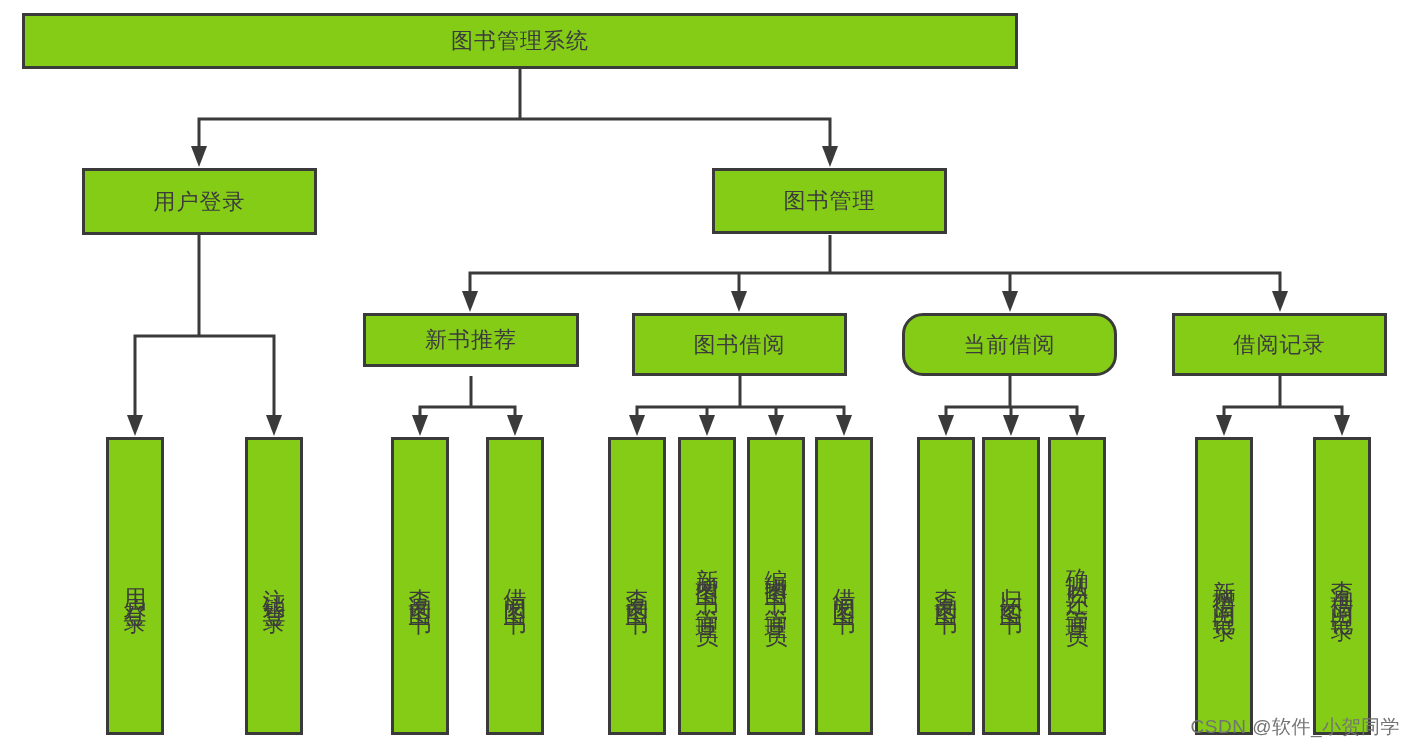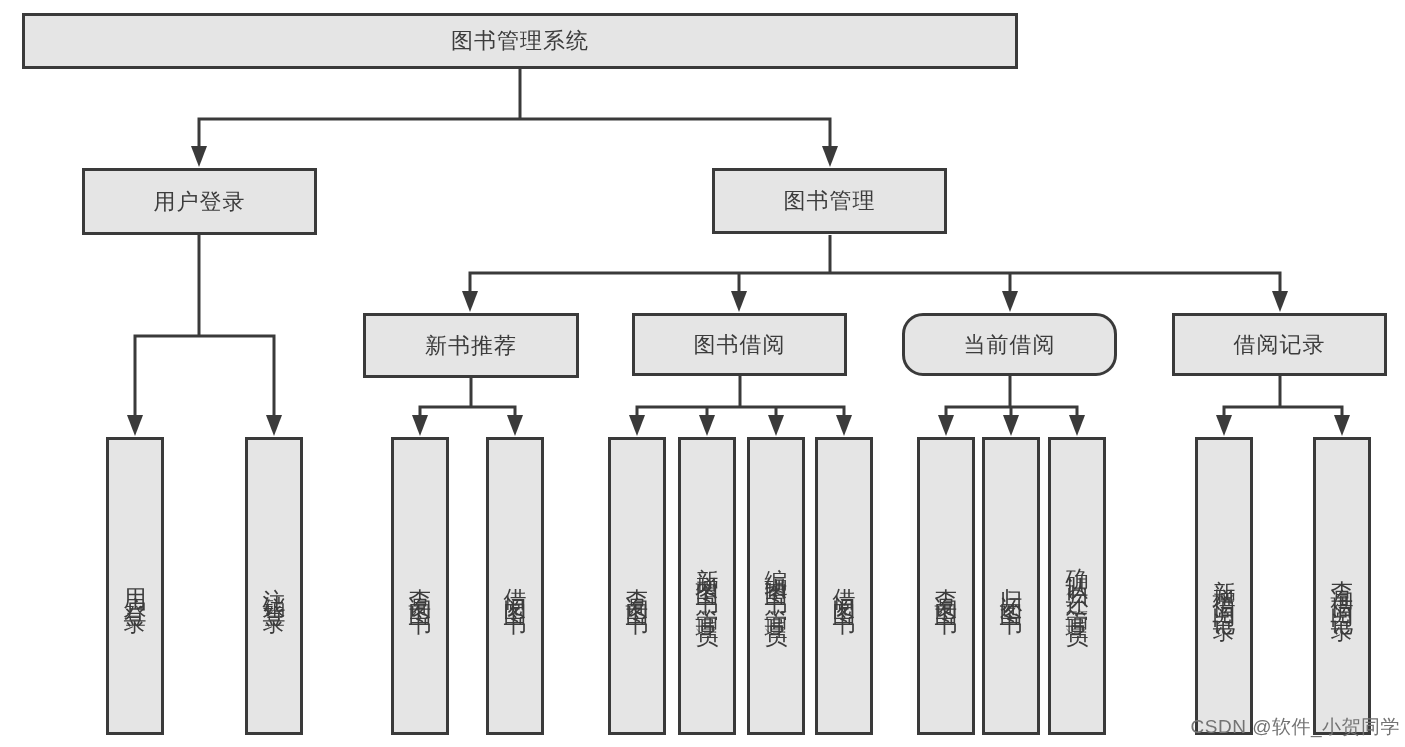--- a/index.html
+++ b/index.html
@@ -5,21 +5,21 @@
   html,body{margin:0;padding:0;}
   body{
     width:1405px;height:747px;position:relative;overflow:hidden;
     background:#ffffff;
     font-family:"Liberation Sans","DejaVu Sans",sans-serif;
   }
   #canvas{position:absolute;left:0;top:0;width:1405px;height:747px;}
   #wires{position:absolute;left:0;top:0;z-index:1;}
   .box{
     position:absolute;box-sizing:border-box;z-index:2;
-    border:3px solid #3a3a3a;background:#e5e5e5;
+    border:3px solid #3a3a3a;background:#84cc16;
     display:flex;align-items:center;justify-content:center;
     color:#3c3c3c;
   }
   .box.lvl1 span{font-size:22px;letter-spacing:1px;}
   .box.lvl2 span, .box.lvl3 span{font-size:22px;letter-spacing:1px;}
   .box.leaf span{
     writing-mode:vertical-rl;text-orientation:mixed;
     font-size:23px;line-height:1;letter-spacing:0.35em;
     white-space:nowrap;
   }
@@ -89,21 +89,21 @@
     <span>图书管理系统</span>
   </div>
 
   <div class="box lvl2" style="left:82px;top:168px;width:235px;height:67px;">
     <span>用户登录</span>
   </div>
   <div class="box lvl2" style="left:712px;top:168px;width:235px;height:66px;">
     <span>图书管理</span>
   </div>
 
-  <div class="box lvl3" style="left:363px;top:313px;width:216px;height:65px;text-align:center;">
+  <div class="box lvl3" style="left:363px;top:313px;width:216px;height:54px;text-align:center;">
     <span>新书推荐</span>
   </div>
   <div class="box lvl3" style="left:632px;top:313px;width:215px;height:63px;">
     <span>图书借阅</span>
   </div>
   <div class="box lvl3" style="left:902px;top:313px;width:215px;height:63px;border-radius:21px;">
     <span>当前借阅</span>
   </div>
   <div class="box lvl3" style="left:1172px;top:313px;width:215px;height:63px;">
     <span>借阅记录</span>

